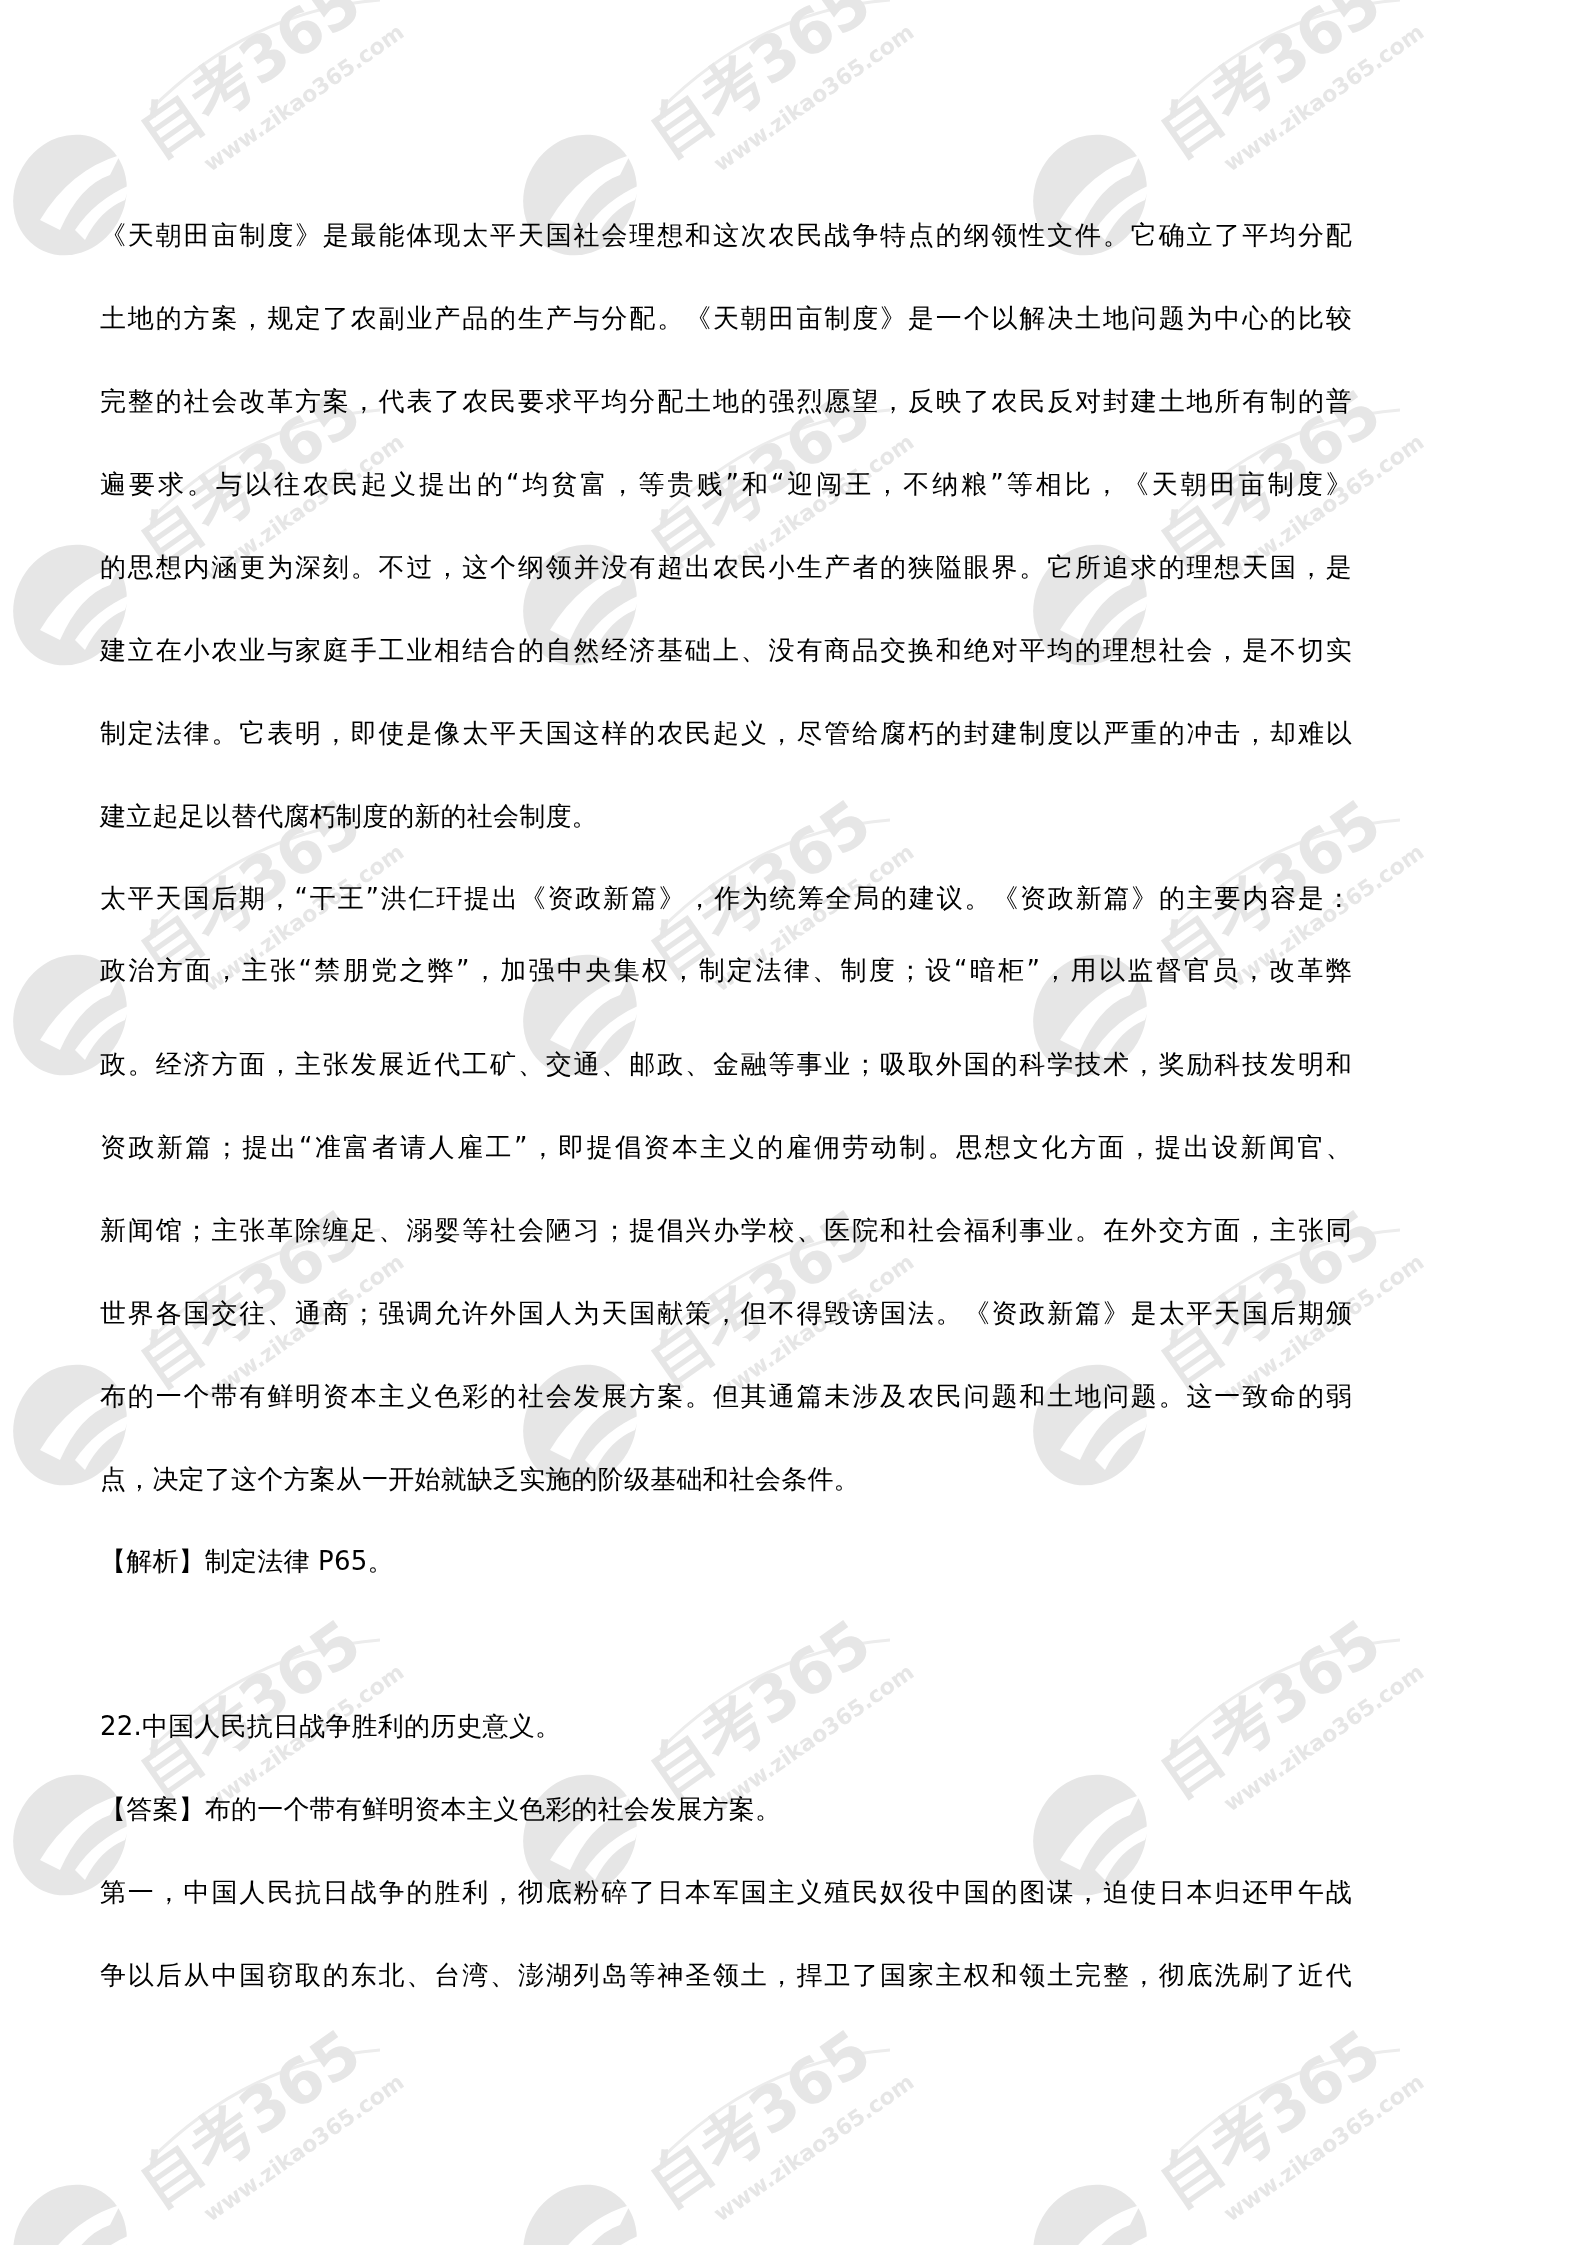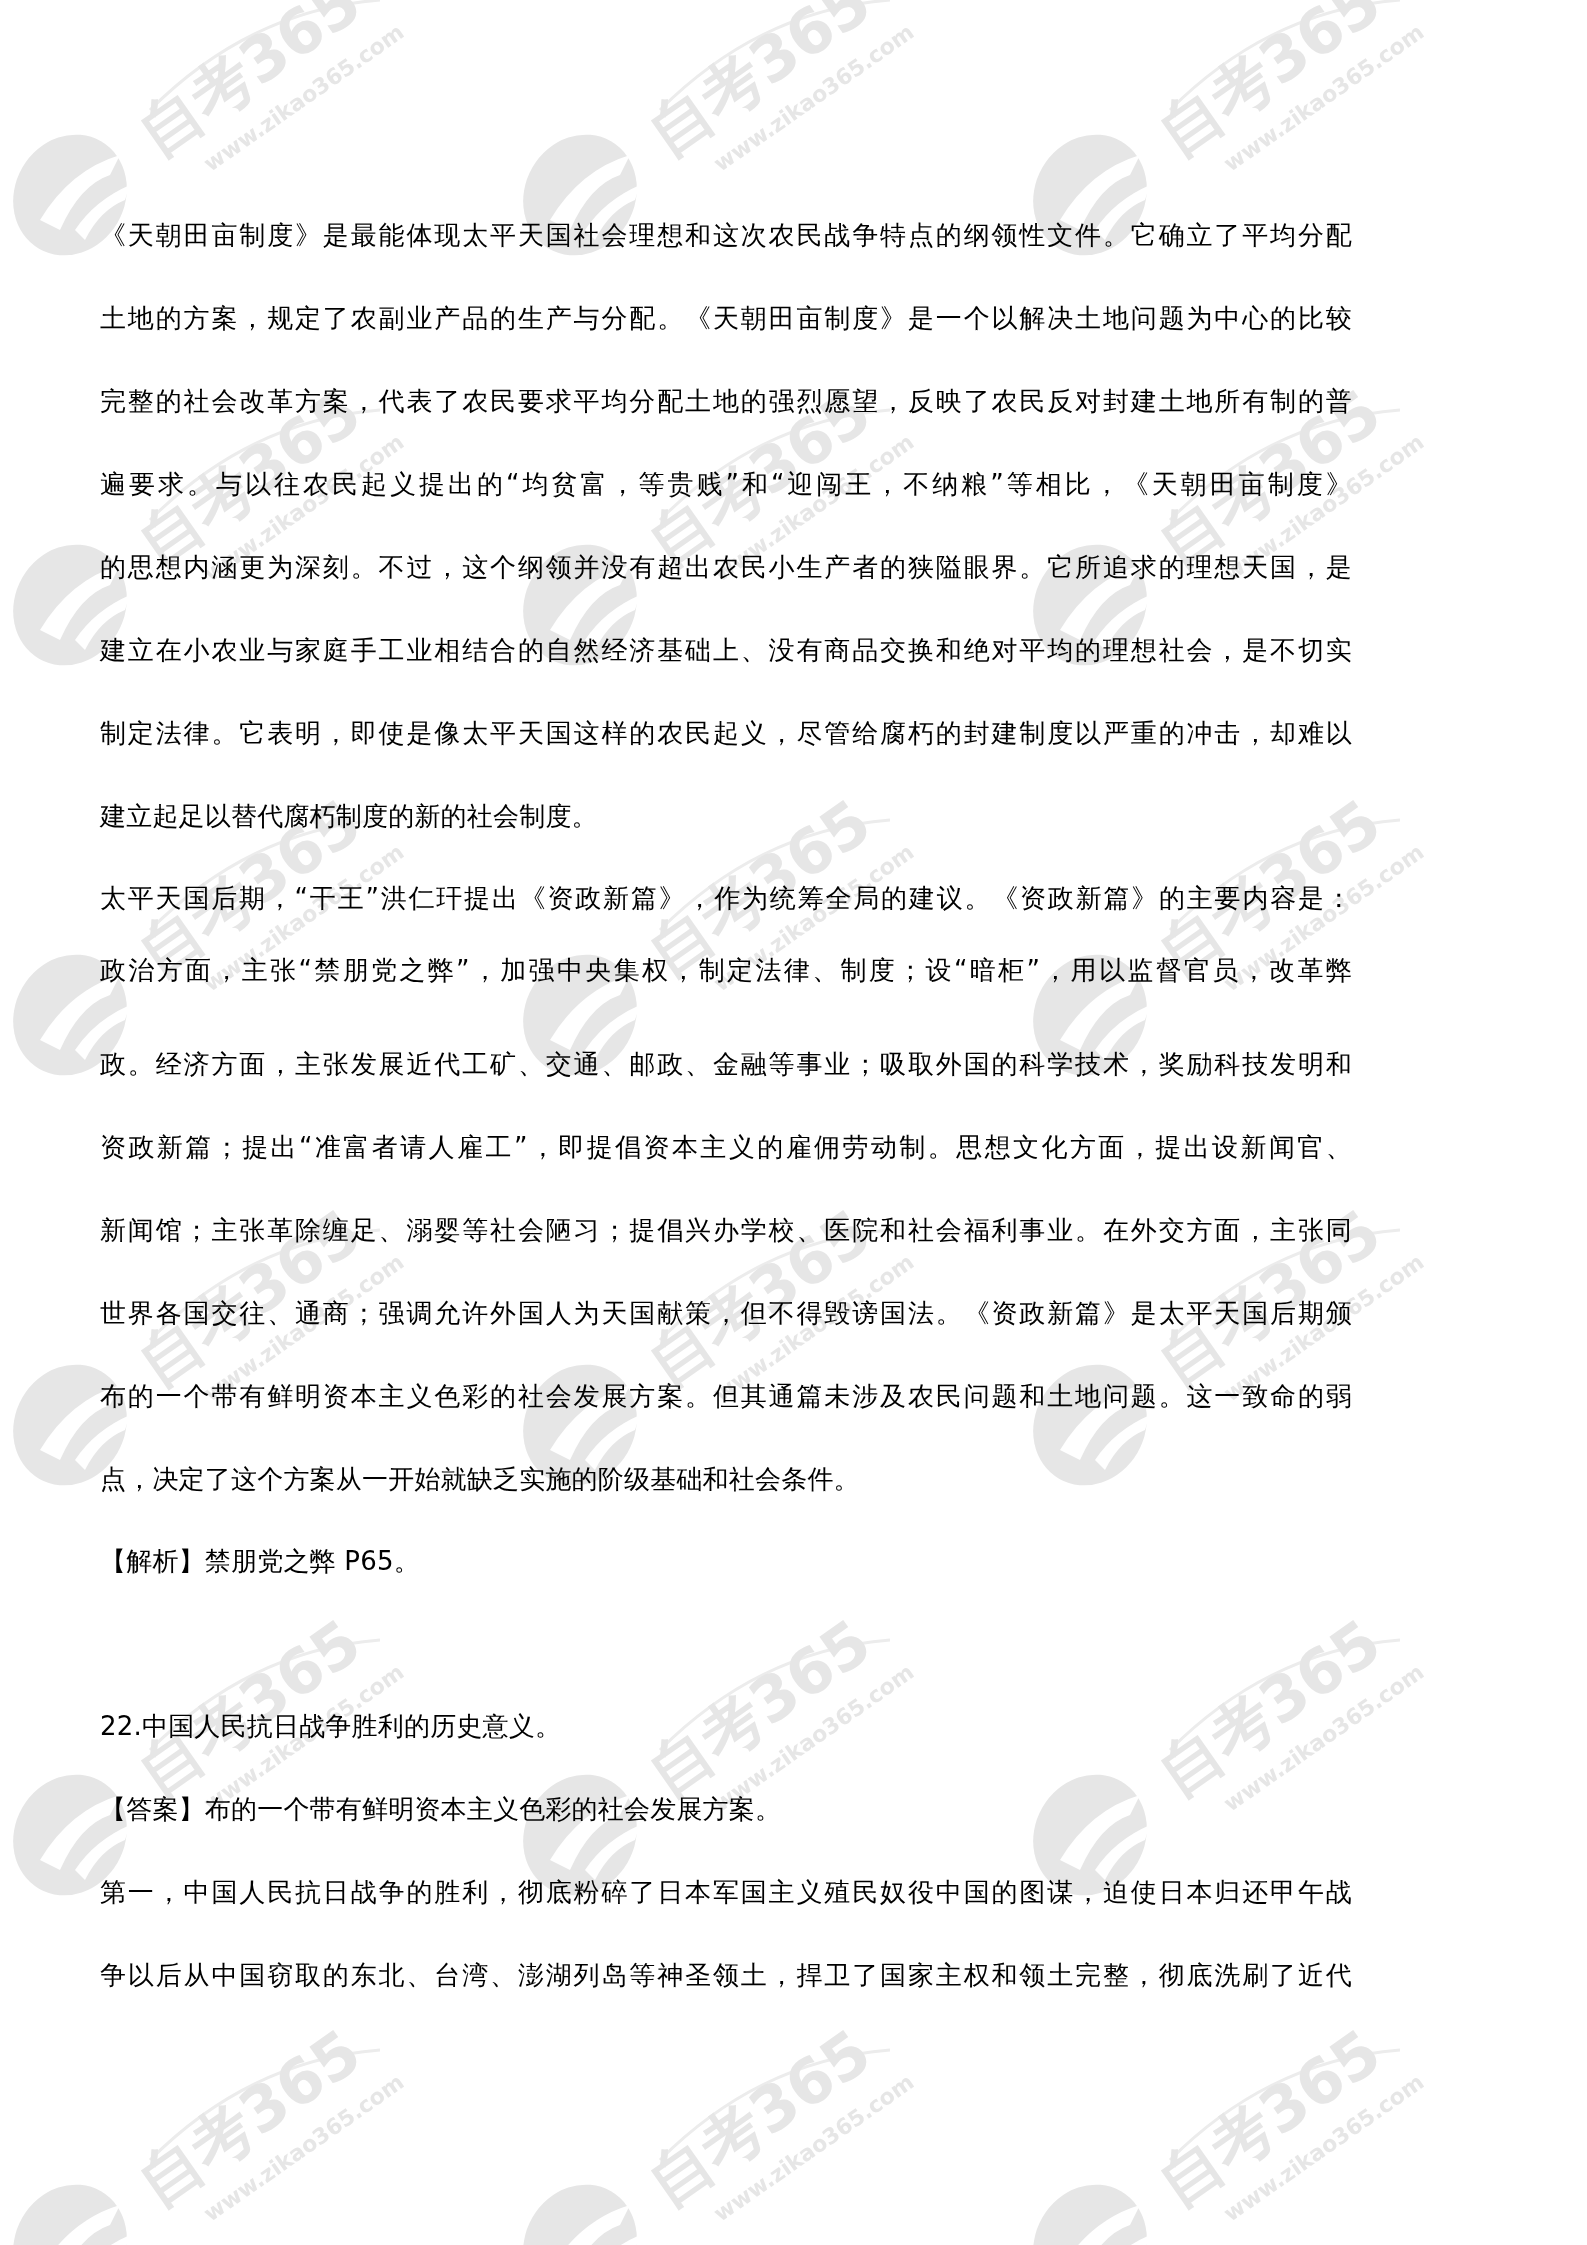--- a/index.html
+++ b/index.html
@@ -280,18 +280,18 @@
   <div class="line just" style="top:713px">制定法律。它表明，即使是像太平天国这样的农民起义，尽管给腐朽的封建制度以严重的冲击，却难以</div>
   <div class="line" style="top:796px">建立起足以替代腐朽制度的新的社会制度。</div>
   <div class="line just" style="top:878px">太平天国后期，“干王”洪仁玕提出《资政新篇》，作为统筹全局的建议。《资政新篇》的主要内容是：</div>
   <div class="line just" style="top:950px">政治方面，主张“禁朋党之弊”，加强中央集权，制定法律、制度；设“暗柜”，用以监督官员，改革弊</div>
   <div class="line just" style="top:1044px">政。经济方面，主张发展近代工矿、交通、邮政、金融等事业；吸取外国的科学技术，奖励科技发明和</div>
   <div class="line just" style="top:1127px">资政新篇；提出“准富者请人雇工”，即提倡资本主义的雇佣劳动制。思想文化方面，提出设新闻官、</div>
   <div class="line just" style="top:1210px">新闻馆；主张革除缠足、溺婴等社会陋习；提倡兴办学校、医院和社会福利事业。在外交方面，主张同</div>
   <div class="line just" style="top:1293px">世界各国交往、通商；强调允许外国人为天国献策，但不得毁谤国法。《资政新篇》是太平天国后期颁</div>
   <div class="line just" style="top:1376px">布的一个带有鲜明资本主义色彩的社会发展方案。但其通篇未涉及农民问题和土地问题。这一致命的弱</div>
   <div class="line" style="top:1459px">点，决定了这个方案从一开始就缺乏实施的阶级基础和社会条件。</div>
-  <div class="line" style="top:1541px">【解析】禁朋党之弊 P65。</div>
+  <div class="line" style="top:1541px">【解析】制定法律 P65。</div>
   <div class="line" style="top:1706px">22.中国人民抗日战争胜利的历史意义。</div>
   <div class="line" style="top:1789px">【答案】布的一个带有鲜明资本主义色彩的社会发展方案。</div>
   <div class="line just" style="top:1872px">第一，中国人民抗日战争的胜利，彻底粉碎了日本军国主义殖民奴役中国的图谋，迫使日本归还甲午战</div>
   <div class="line just" style="top:1955px">争以后从中国窃取的东北、台湾、澎湖列岛等神圣领土，捍卫了国家主权和领土完整，彻底洗刷了近代</div>
 </div>
 
 </body></html>

